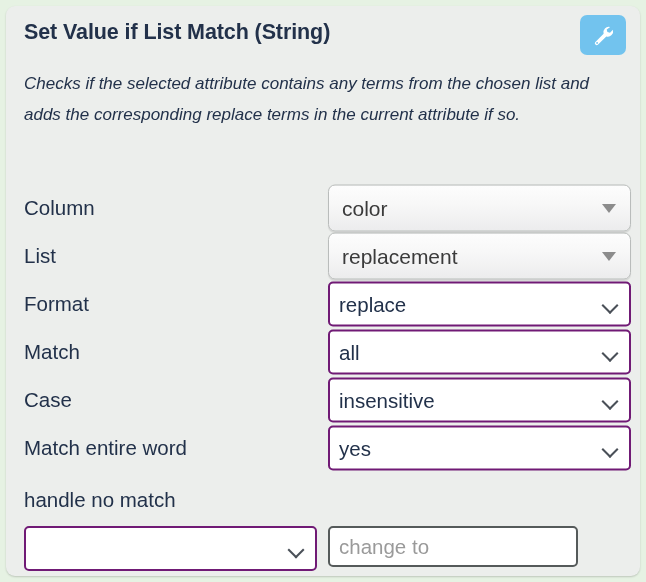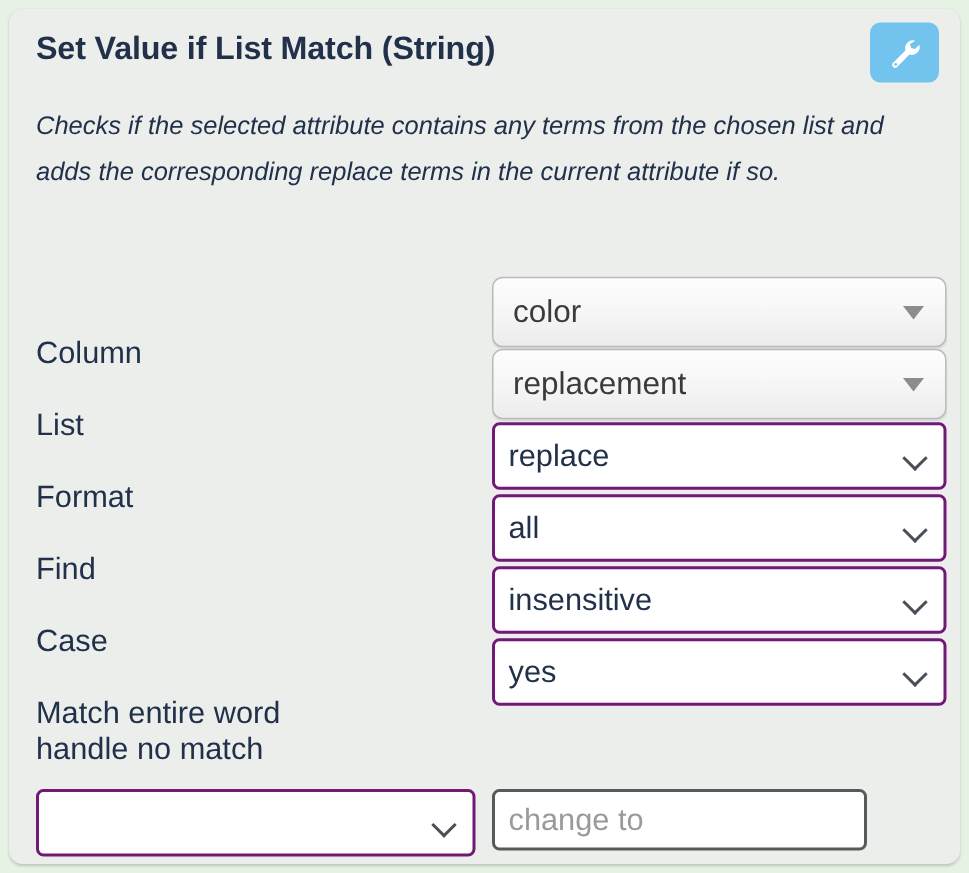--- a/index.html
+++ b/index.html
@@ -82,21 +82,20 @@
     height: 48px;
   }
   .row-label {
     position: absolute;
     left: 18px;
     top: 50%;
     transform: translateY(-50%);
     font-size: 20.5px;
     color: #22314a;
     white-space: nowrap;
-    margin-top: 28px;
   }
   .field {
     position: absolute;
     left: 322px;
     top: 50%;
     transform: translateY(-50%);
     width: 303px;
     box-sizing: border-box;
   }
 
@@ -253,21 +252,21 @@
       <div class="row-label">Format</div>
       <div class="field">
         <div class="nselect">
           <span class="val">replace</span>
           <span class="chev"></span>
         </div>
       </div>
     </div>
 
     <div class="row">
-      <div class="row-label">Find</div>
+      <div class="row-label">Match</div>
       <div class="field">
         <div class="nselect">
           <span class="val">all</span>
           <span class="chev"></span>
         </div>
       </div>
     </div>
 
     <div class="row">
       <div class="row-label">Case</div>

